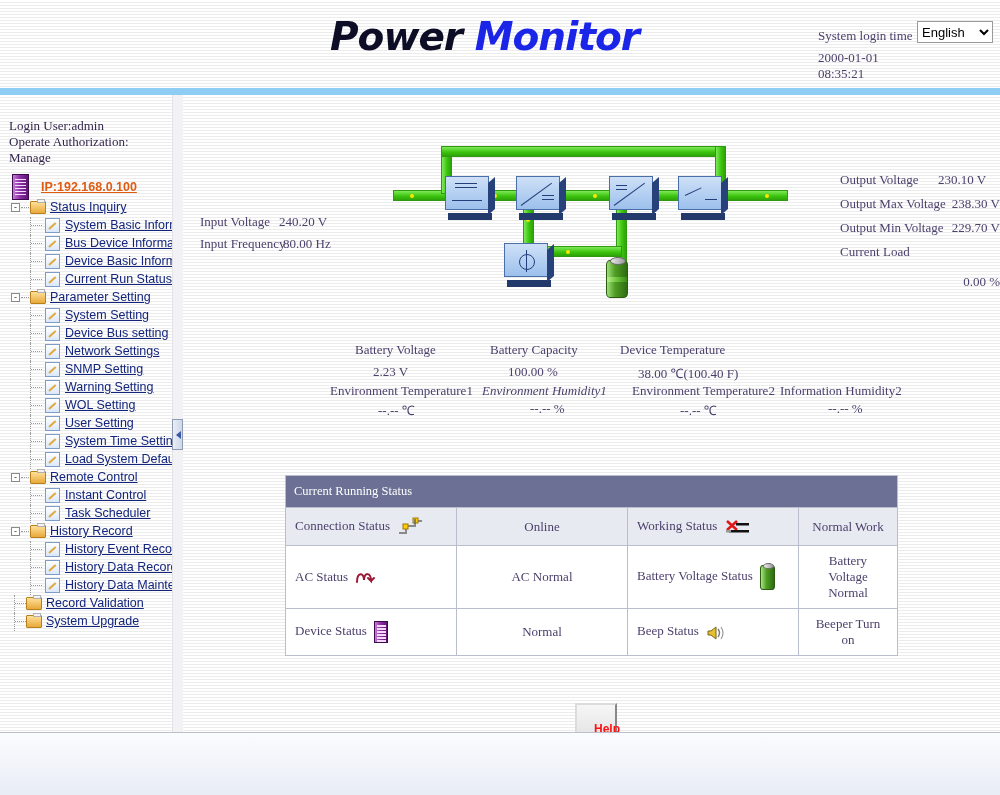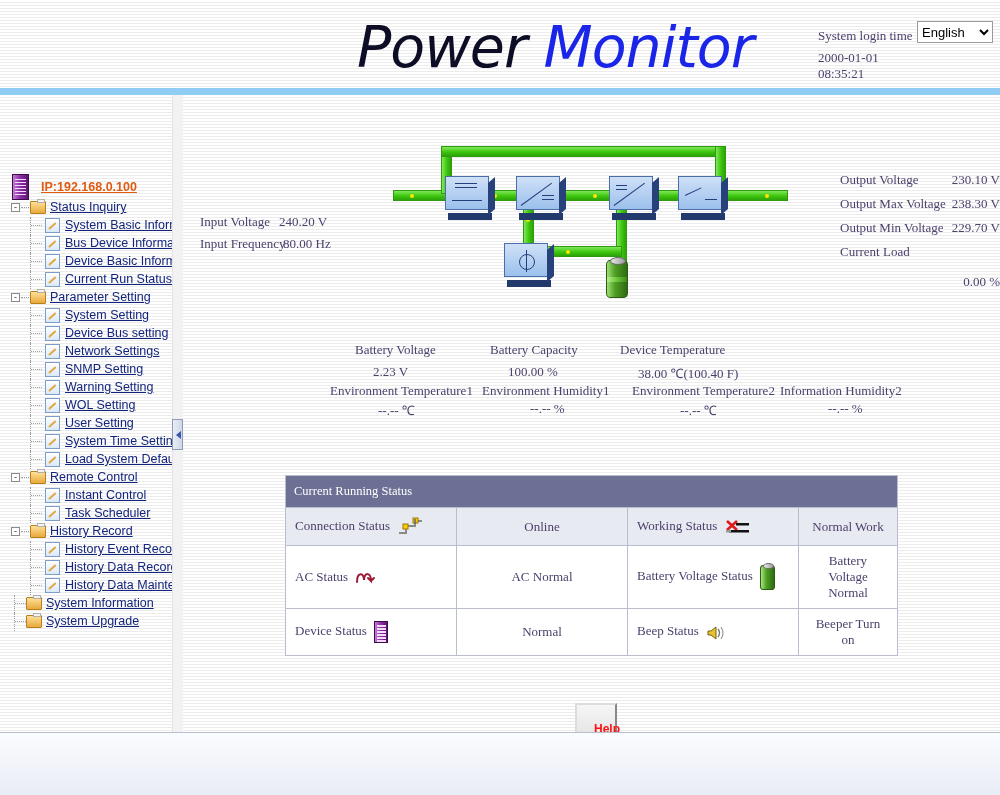--- a/index.html
+++ b/index.html
@@ -15,22 +15,22 @@
     background-image:repeating-linear-gradient(to bottom,
         #ffffff 0px,#ffffff 2px,#ececec 2px,#ececec 3px);
   }
   
   #header{
     position:absolute;left:0;top:0;width:1000px;height:88px;
   }
   #title{
     position:absolute;left:330px;top:14px;
     font-family:"DejaVu Sans", sans-serif;
-    font-size:57px;font-weight:normal;font-style:italic;
-    letter-spacing:-1px;white-space:nowrap;margin-left:27px;
+    font-size:39px;font-weight:bold;font-style:italic;
+    letter-spacing:-1px;white-space:nowrap;
   }
   #title .p1{color:#0d0d26;}
   #title .p2{color:#1a25e8;}
   #login-time-label{
     position:absolute;left:818px;top:28px;font-size:13px;white-space:nowrap;
   }
   #login-date{position:absolute;left:818px;top:50px;font-size:13px;}
   #login-clock{position:absolute;left:818px;top:66px;font-size:13px;}
   #lang-select{
     position:absolute;left:917px;top:21px;width:76px;height:22px;
@@ -240,20 +240,25 @@
   <div id="login-date">2000-01-01</div>
   <div id="login-clock">08:35:21</div>
   <select id="lang-select">
     <option>English</option>
   </select>
 </div>
 <div id="blue-band"></div>
 
 <div id="sidebar" class="stripes">
 
+  <div id="user-block">
+    <div class="user-line">Login User:admin</div>
+    <div class="user-line">Operate Authorization:</div>
+    <div class="user-line">Manage</div>
+  </div>
 
   <div id="server-node">
     <span class="server-ico">
       <i style="top:4px"></i><i style="top:7px"></i><i style="top:10px"></i>
       <i style="top:13px"></i><i style="top:16px"></i><i style="top:19px"></i>
     </span>
   </div>
   <div id="ip-link">IP:192.168.0.100</div>
 
   <div class="tree" id="tree">
@@ -367,21 +372,21 @@
         <span class="node-label">History Data Record</span>
       </div>
       <div class="node leaf-node">
         <span class="leaf-dots"></span>
         <span class="leaf-ico"></span>
         <span class="node-label">History Data Maintenance</span>
       </div>
       <div class="node folder-node">
         <span class="leaf-dots" style="left:14px"></span>
         <span class="folder" style="left:26px"></span>
-        <span class="node-label" style="left: 46px; width: 126px;">System Information</span>
+        <span class="node-label" style="left: 46px; width: 126px;">Record Validation</span>
       </div>
       <div class="node folder-node">
         <span class="leaf-dots" style="left:14px"></span>
         <span class="folder" style="left:26px"></span>
         <span class="node-label" style="left: 46px; width: 126px;">System Upgrade</span>
       </div>
     </div>
 </div>
 
 <div id="splitter"></div>
@@ -391,41 +396,41 @@
 
 <div id="main" class="stripes">
 
   <div class="rd-label" style="left:17px;top:119px">Input Voltage</div>
   <div class="rd-val" style="left:96px;top:119px">240.20 V</div>
   <div class="rd-label" style="left:17px;top:141px">Input Frequency</div>
   <div class="rd-val" style="left:100px;top:141px">80.00 Hz</div>
 
   <div id="output-block">
       <div class="rd-label" style="left: 657px; top: 77px;">Output Voltage</div>
-      <div class="rd-val" style="left: 755px; top: 77px; text-align: right; width: 62px;">230.10 V</div>
+      <div class="rd-val" style="left: 755px; top: 77px; width: 62px;">230.10 V</div>
       <div class="rd-label" style="left: 657px; top: 101px;">Output Max Voltage</div>
       <div class="rd-val" style="left: 755px; top: 101px; text-align: right; width: 62px;">238.30 V</div>
       <div class="rd-label" style="left: 657px; top: 125px;">Output Min Voltage</div>
       <div class="rd-val" style="left: 755px; top: 125px; text-align: right; width: 62px;">229.70 V</div>
       <div class="rd-label" style="left: 657px; top: 149px;">Current Load</div>
       <div class="rd-val" style="left: 755px; top: 149px; text-align: right; width: 62px; margin-top: 30px;">0.00 %</div>
     </div>
 
   <div id="batt-row">
       <div class="rd-label" style="left: 172px; top: 247px;">Battery Voltage</div>
       <div class="rd-val" style="left: 190px; top: 269px;">2.23  V</div>
       <div class="rd-label" style="left: 307px; top: 247px;">Battery Capacity</div>
       <div class="rd-val" style="left: 325px; top: 269px;">100.00  %</div>
       <div class="rd-label" style="left: 437px; top: 247px;">Device Temperature</div>
       <div class="rd-val" style="left: 455px; top: 269px;">38.00  ℃(100.40 F)</div>
     </div>
   <div id="env-row">
       <div class="rd-label" style="left: 147px; top: 288px;">Environment Temperature1</div>
       <div class="rd-val" style="left: 195px; top: 306px;">--.-- ℃</div>
-      <div class="rd-label" style="left: 299px; top: 288px;">Environment Humidity1</div>
+      <div class="rd-label" style="left: 299px; top: 288px; font-style: italic;">Environment Humidity1</div>
       <div class="rd-val" style="left: 347px; top: 306px;">--.-- %</div>
       <div class="rd-label" style="left: 449px; top: 288px;">Environment Temperature2</div>
       <div class="rd-val" style="left: 497px; top: 306px;">--.-- ℃</div>
       <div class="rd-label" style="left: 597px; top: 288px;">Information Humidity2</div>
       <div class="rd-val" style="left: 645px; top: 306px;">--.-- %</div>
     </div>
 
   <div id="diagram">
 
     <div class="pipe pipe-h" style="left:0px;top:50px;width:395px;"></div>

